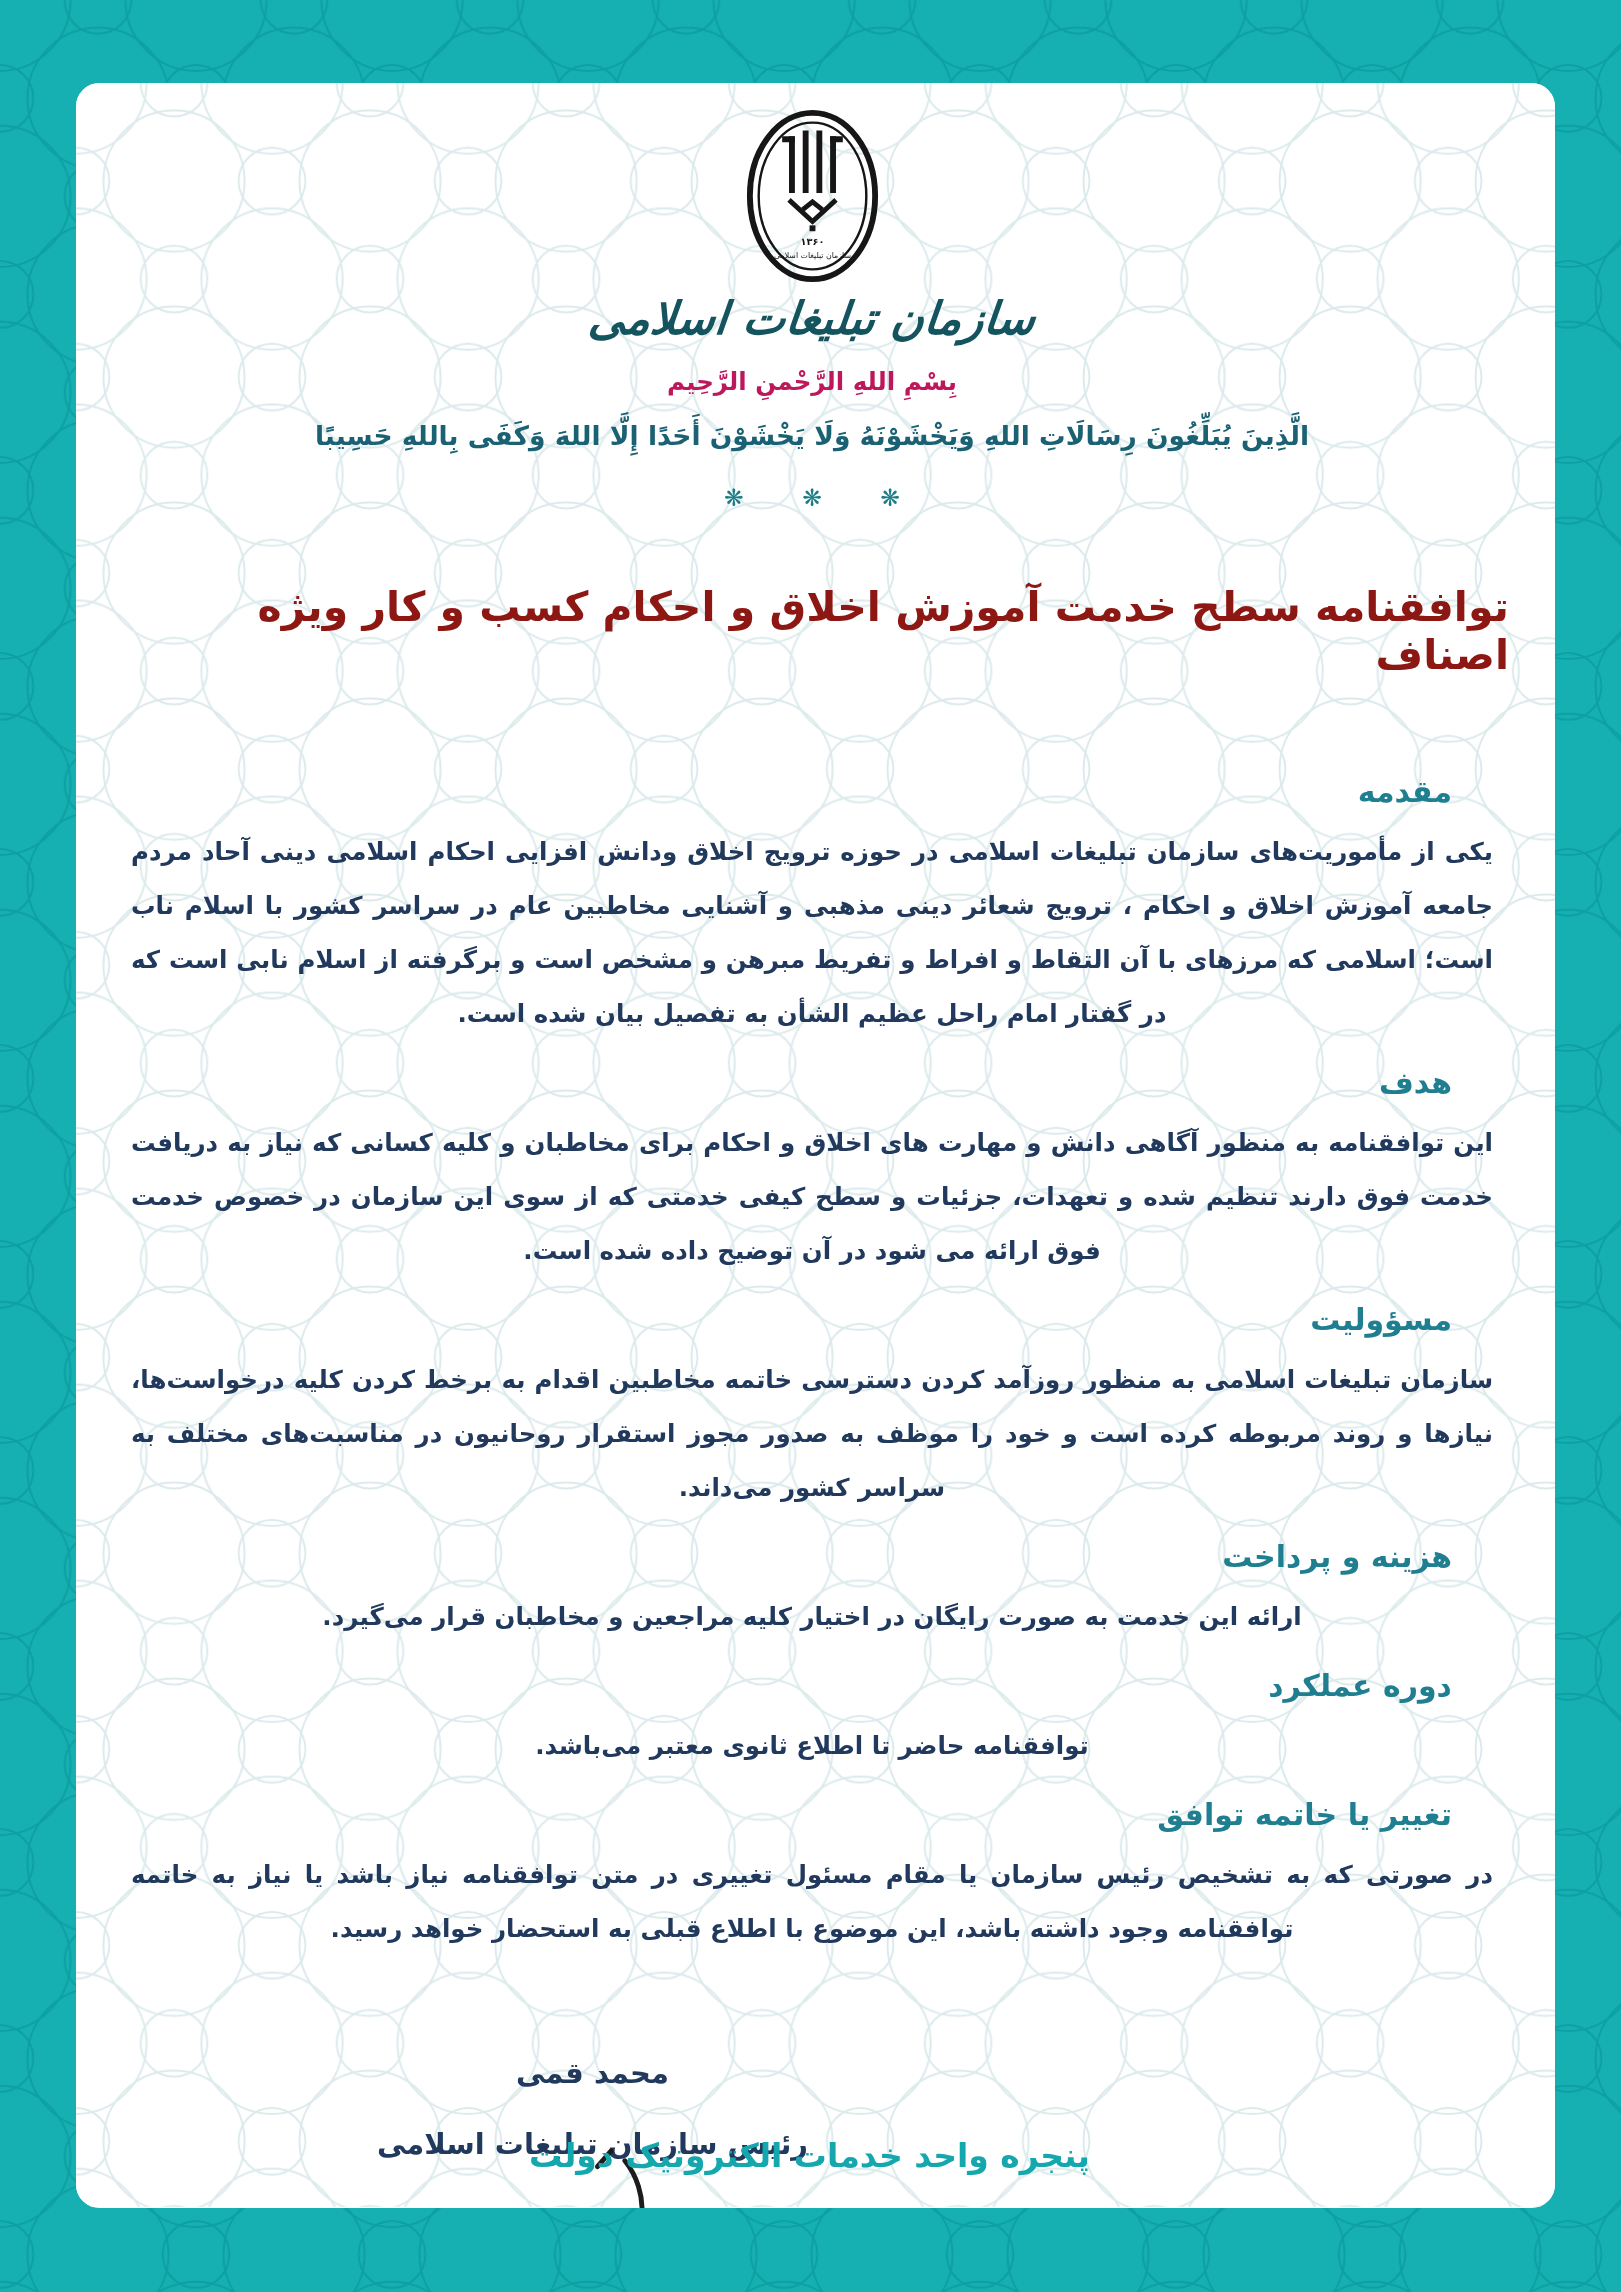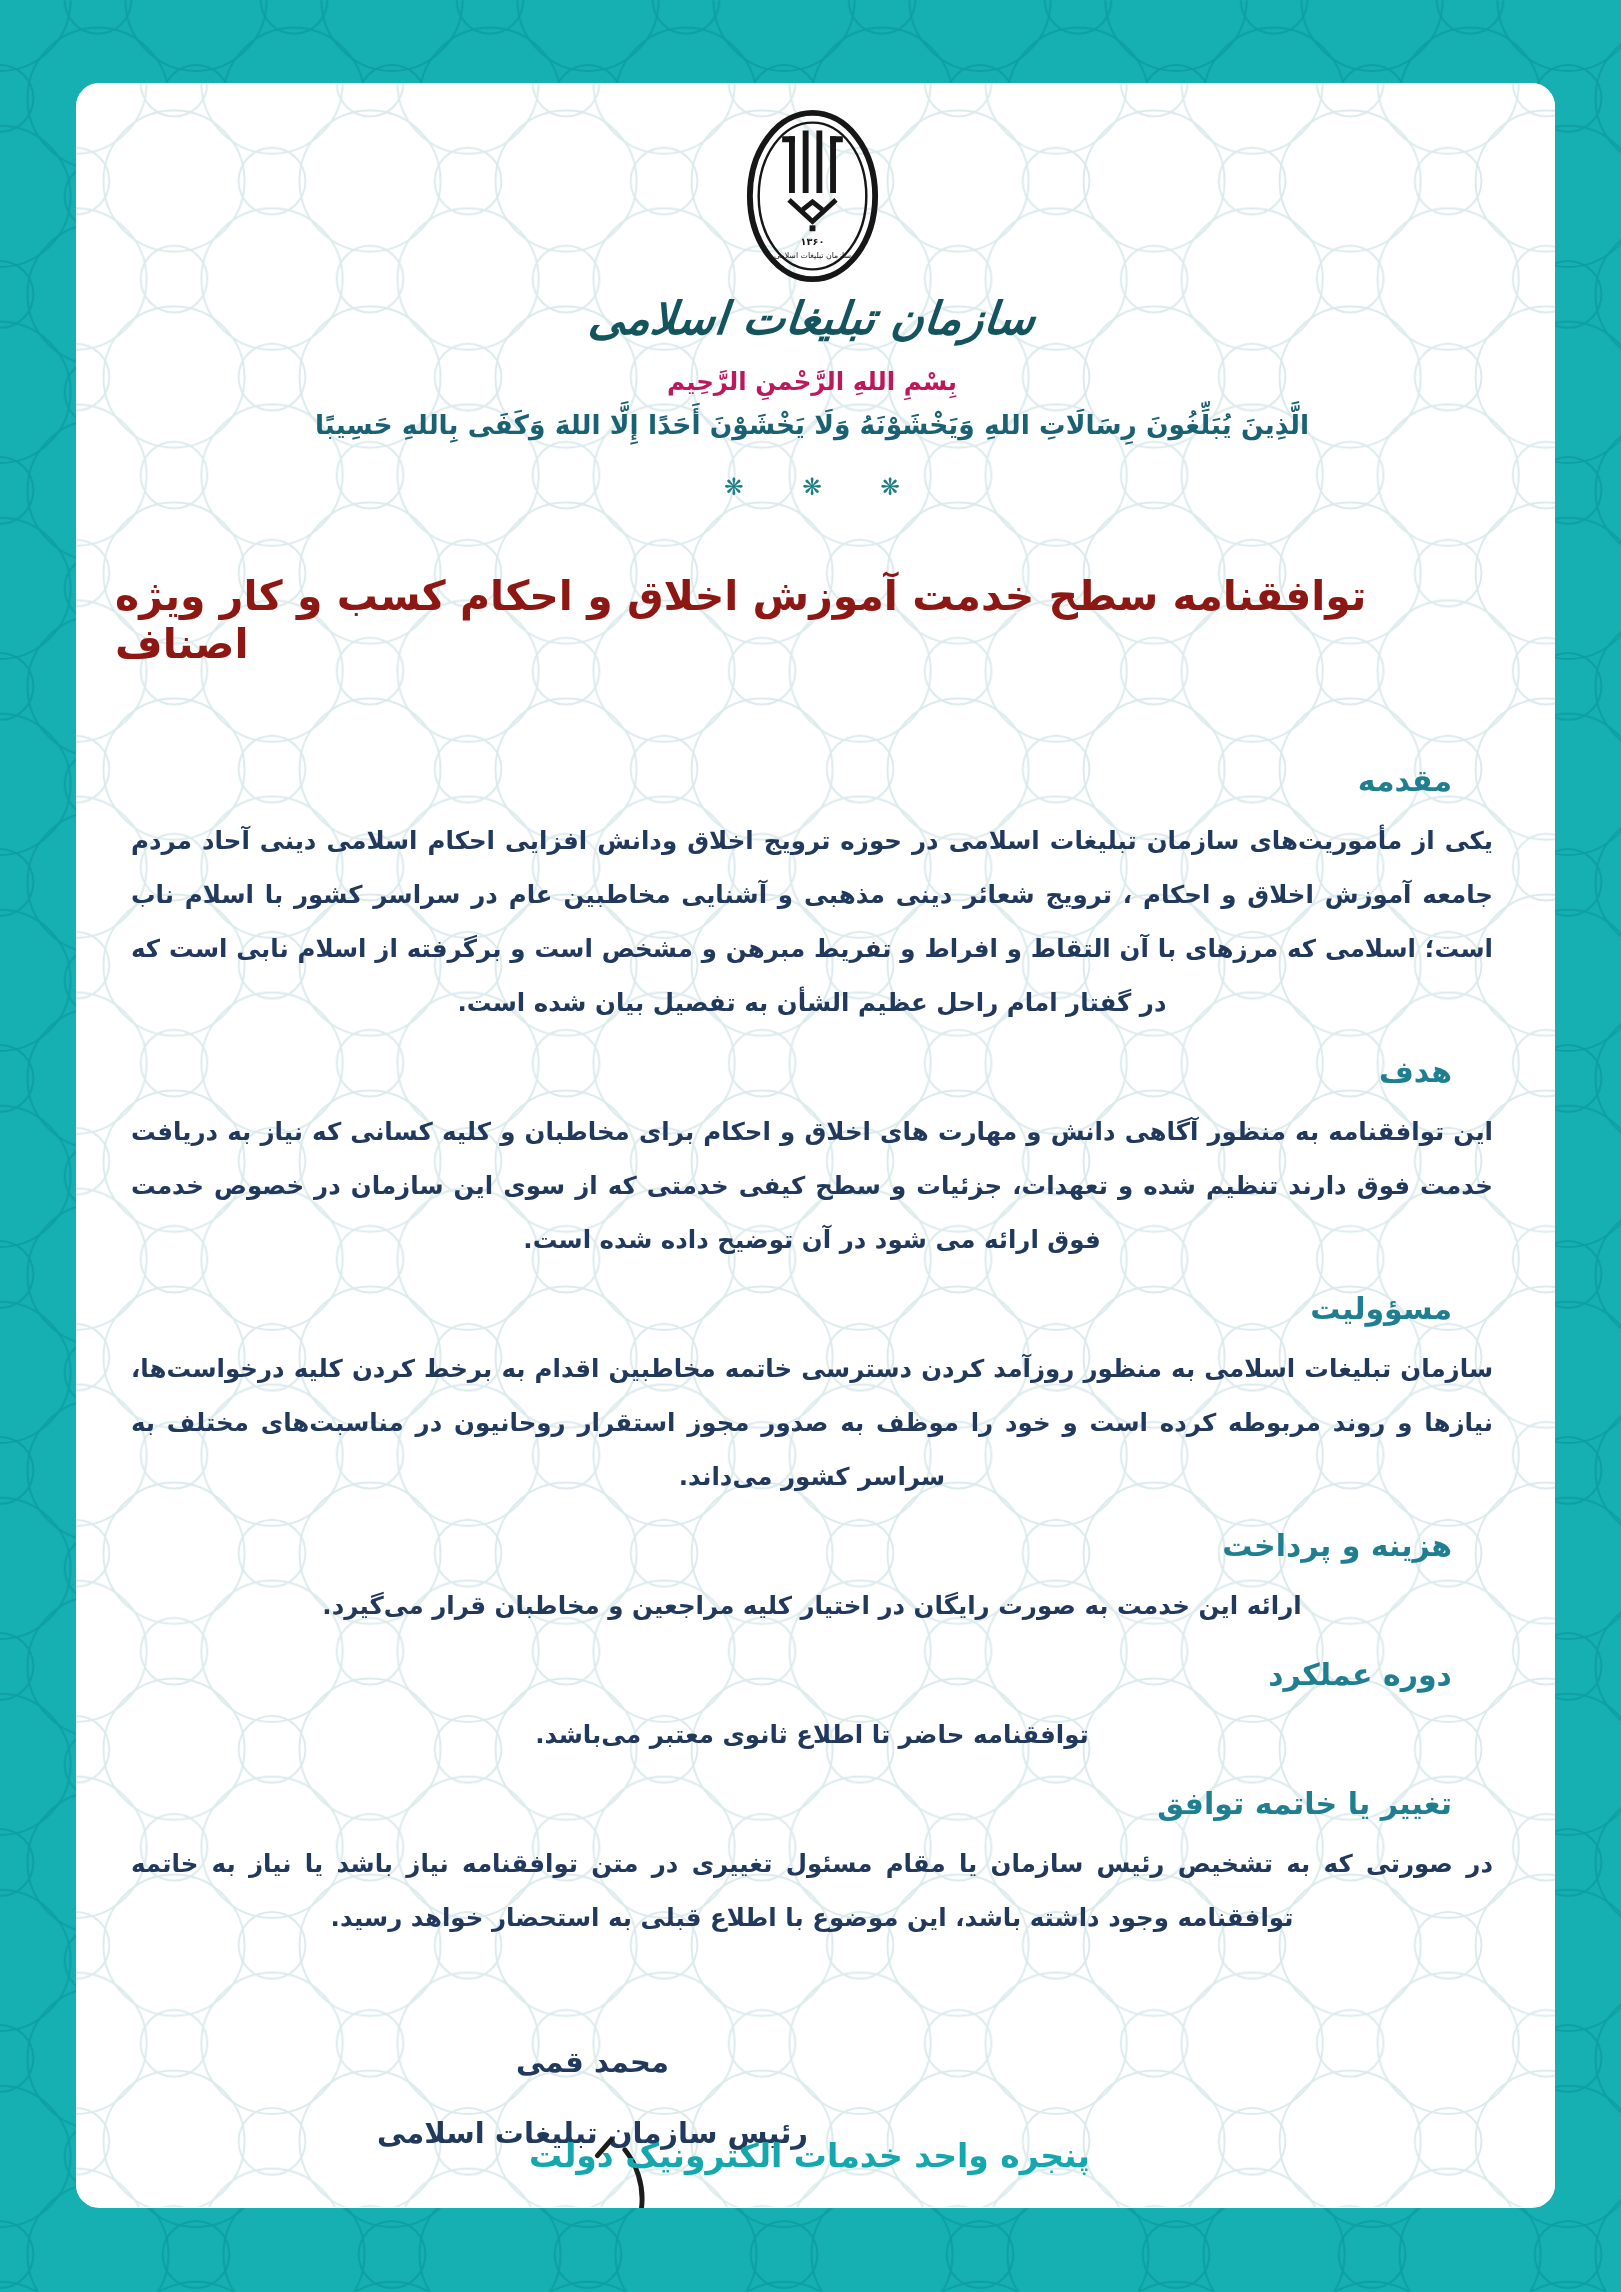--- a/index.html
+++ b/index.html
@@ -25,28 +25,28 @@
     margin-top:5.9px;
     font-family:"DejaVu Serif","Liberation Serif",serif;
     font-style:italic;font-weight:bold;
     font-size:45px;color:#14545e;transform:skewX(-6deg);
     letter-spacing:2px;
   }
   .bismillah{
     margin-top:21.6px;font-size:24.5px;font-weight:bold;color:#be185d;
   }
   .verse{
-    margin-top:13px;font-size:26.5px;font-weight:bold;color:#1a6173;
+    margin-top:24px;font-size:26.5px;font-weight:bold;color:#1a6173;
   }
   .separator{
     margin-top:33px;font-size:23.5px;color:#1d7d86;letter-spacing:25.5px;
     padding-left:25.5px;
   }
   .doc-title{
-    margin-top:71px;text-align:left;
+    margin-top:71px;text-align:right;
     font-size:41px;font-weight:bold;color:#8d1712;
   }
   .sections{margin-top:43px;}
   .section-heading{
     text-align:right;padding-left:0;padding-right:57px;
     font-size:30px;font-weight:bold;color:#1f7f90;
     margin-top:24px;margin-bottom:9.8px;
   }
   .section-body{
     font-size:24.5px;font-weight:bold;color:#21395c;

